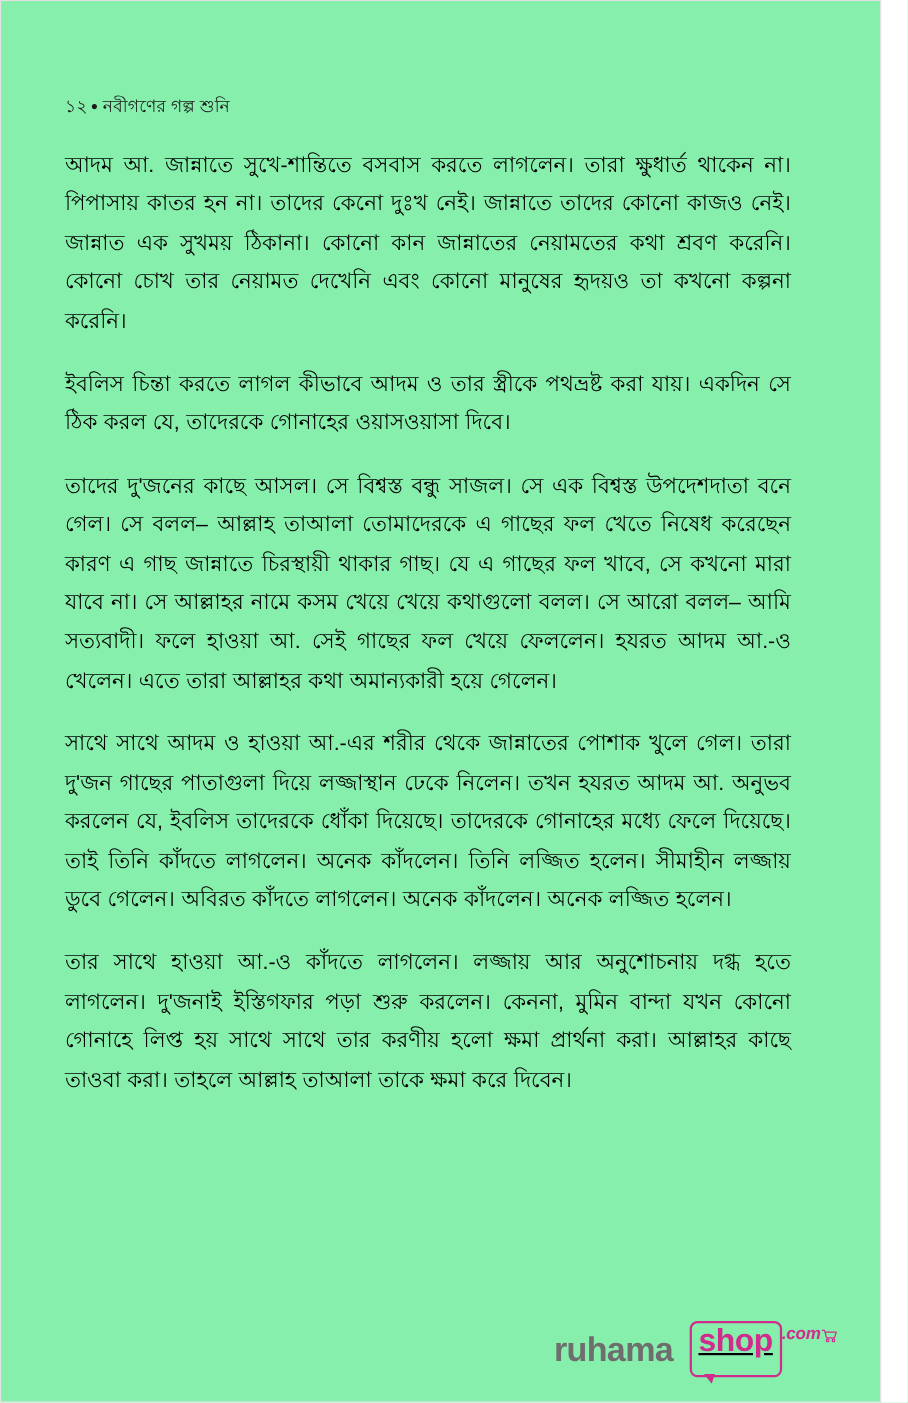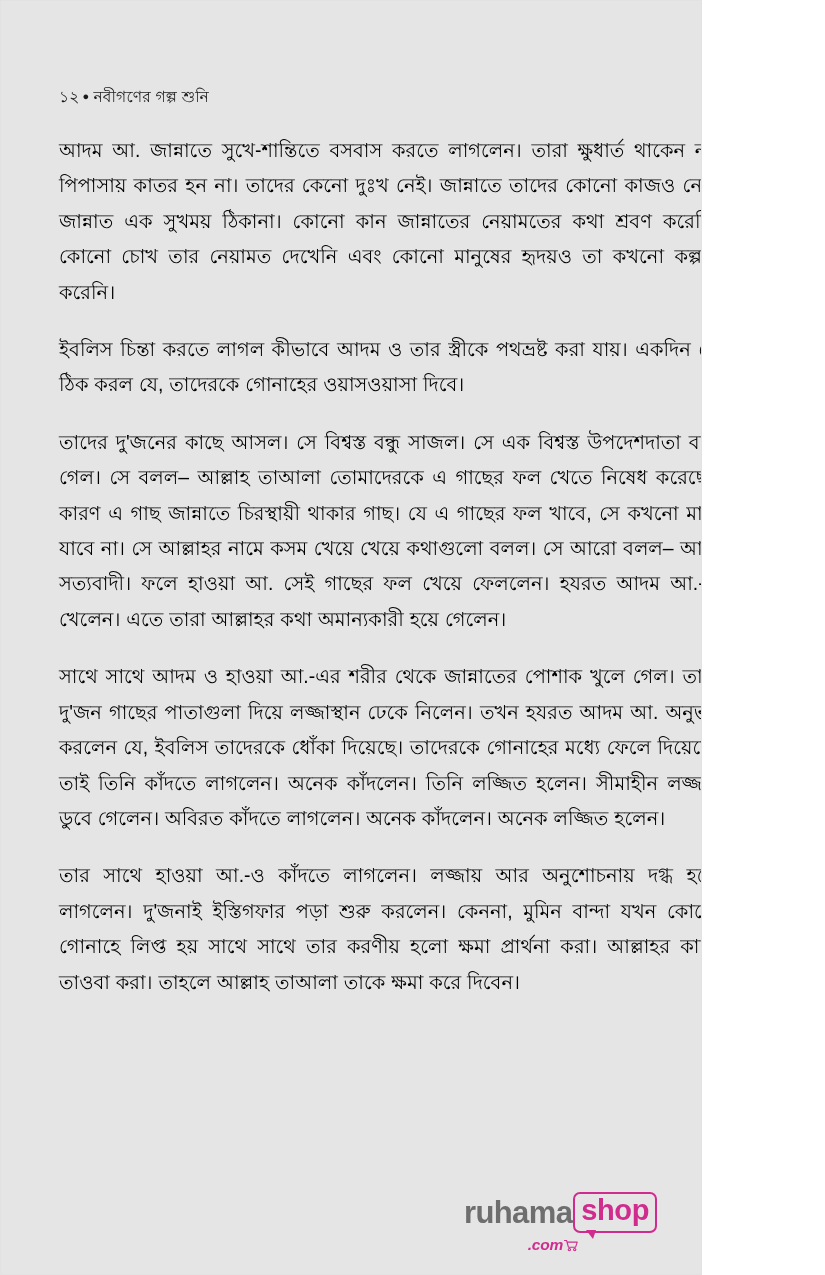--- a/index.html
+++ b/index.html
@@ -5,23 +5,23 @@
   html, body {
     margin: 0;
     padding: 0;
     background: #ffffff;
   }
   body {
     font-family: "Liberation Sans", "DejaVu Sans", sans-serif;
   }
   .page {
     position: relative;
-    width: 702px;
+    width: 801px;
     height: 1275px;
-    background: #e5e5e5;
+    background: #86efac;
     border: 1px solid #e2e2e2;
     box-sizing: border-box;
     overflow: hidden;
   }
   .content {
     position: absolute;
     left: 58px;
     top: 84px;
     width: 660px;
   }
@@ -52,45 +52,46 @@
     margin-bottom: 12px;
   }
   
   .body-text p.just-all {
     text-align-last: left;
   }
 
   
   .watermark {
     position: absolute;
-    right: 44px;
+    right: 24px;
     bottom: 22px;
     display: flex;
-    flex-direction: column;
-    align-items: center;
+    flex-direction: row;
+    align-items: flex-start;
     user-select: none;
   }
   .wm-row {
     display: flex;
     align-items: center;
   }
   .wm-ruhama {
     font-size: 31px;
     font-weight: 600;
     color: #6e6e6e;
     letter-spacing: -0.6px;
     line-height: 1;
   }
   .wm-bubble {
     position: relative;
     border: 2.4px solid #cf2c8d;
     border-radius: 7px;
-    padding: 2px 6px 6px 6px;
-    margin-left: 1px;
+    padding: 2px 6px 16px 6px;
+    margin-left: 15px;
     line-height: 1;
+    text-decoration: underline;
   }
   .wm-shop {
     font-size: 29px;
     font-weight: 700;
     color: #cf2c8d;
     letter-spacing: -0.4px;
     line-height: 1;
     display: block;
   }
   .wm-bubble::after {

